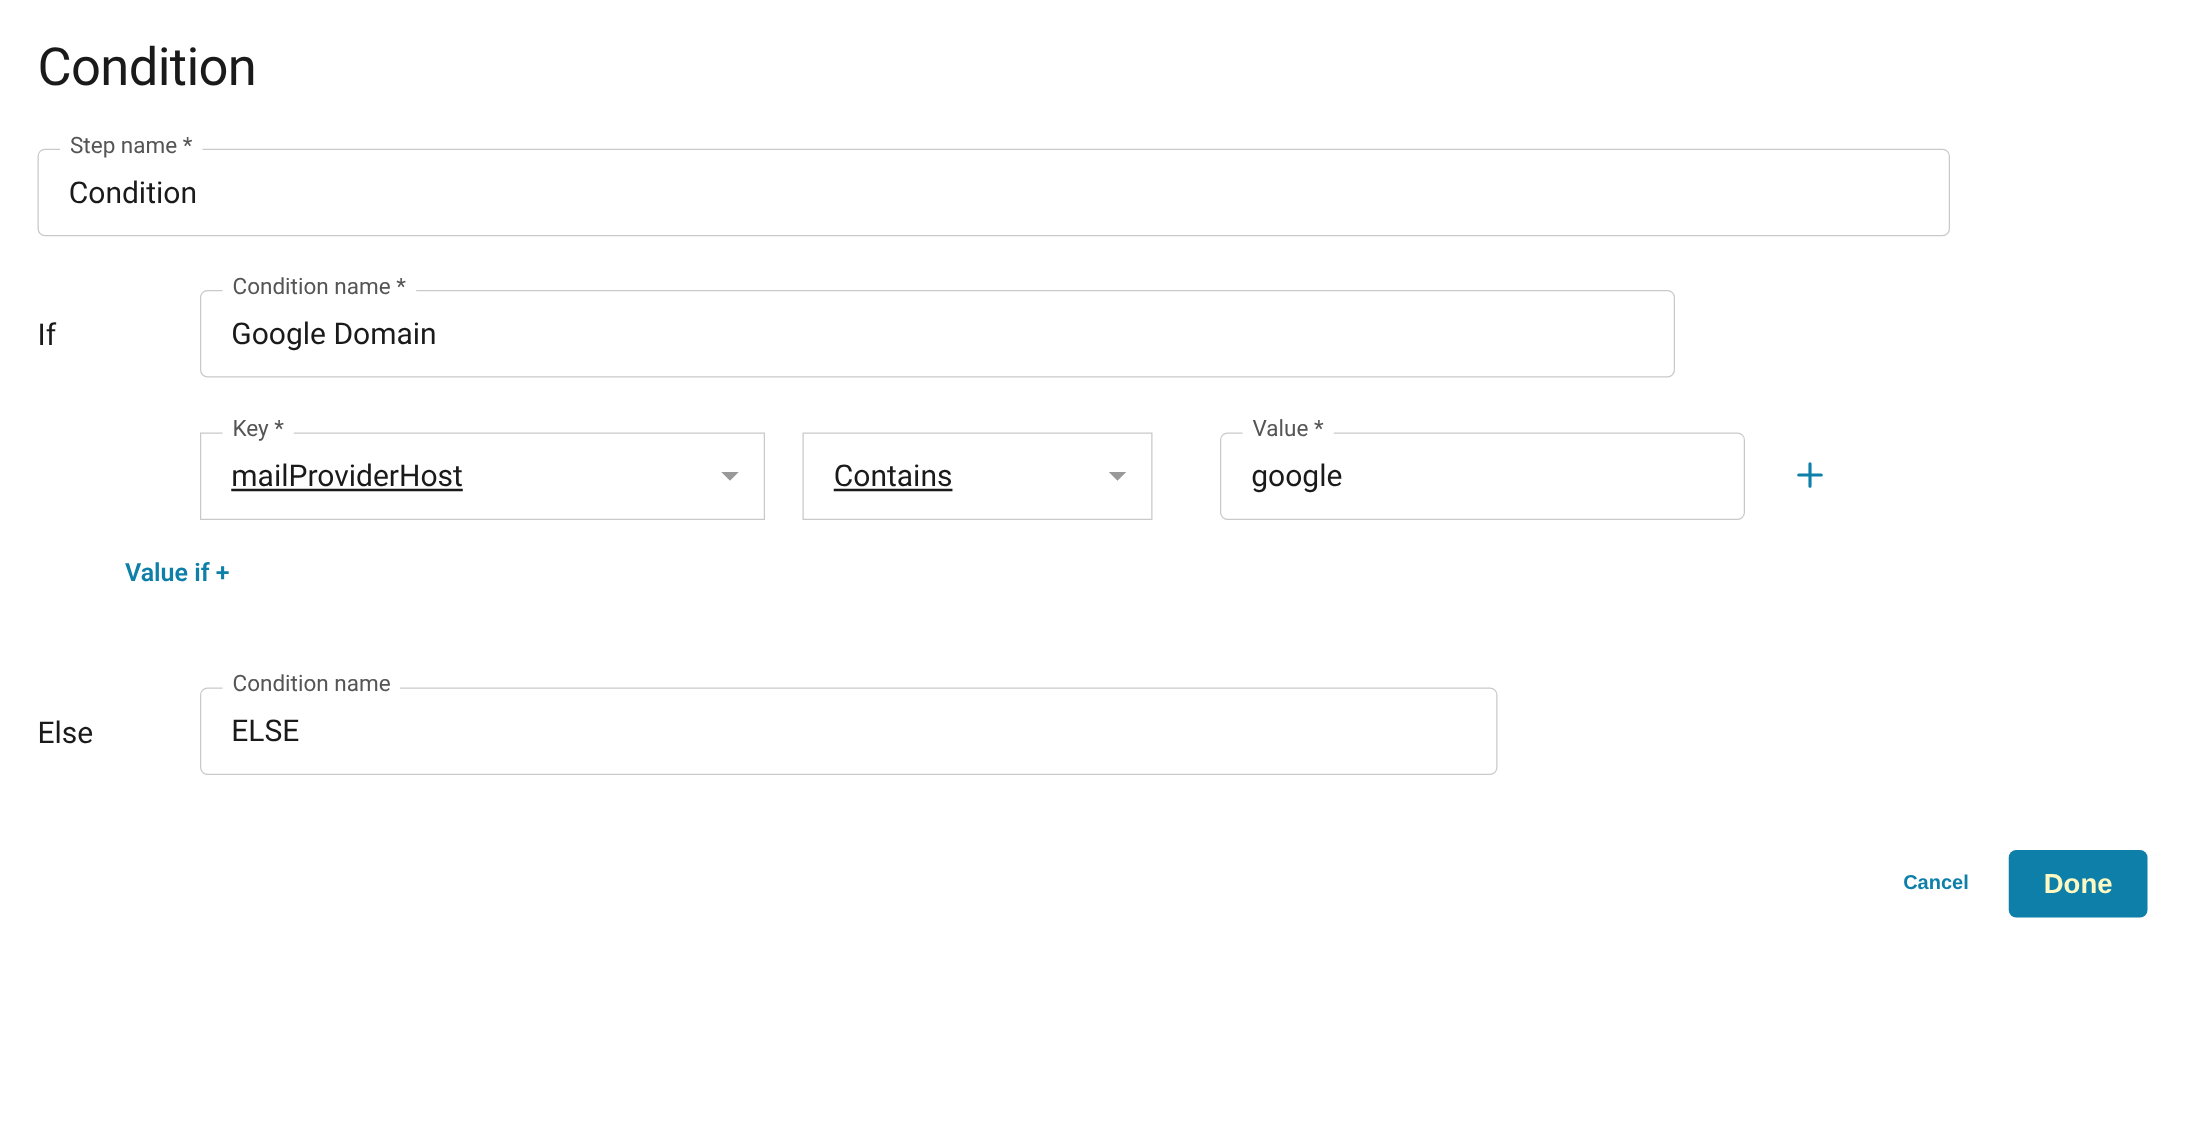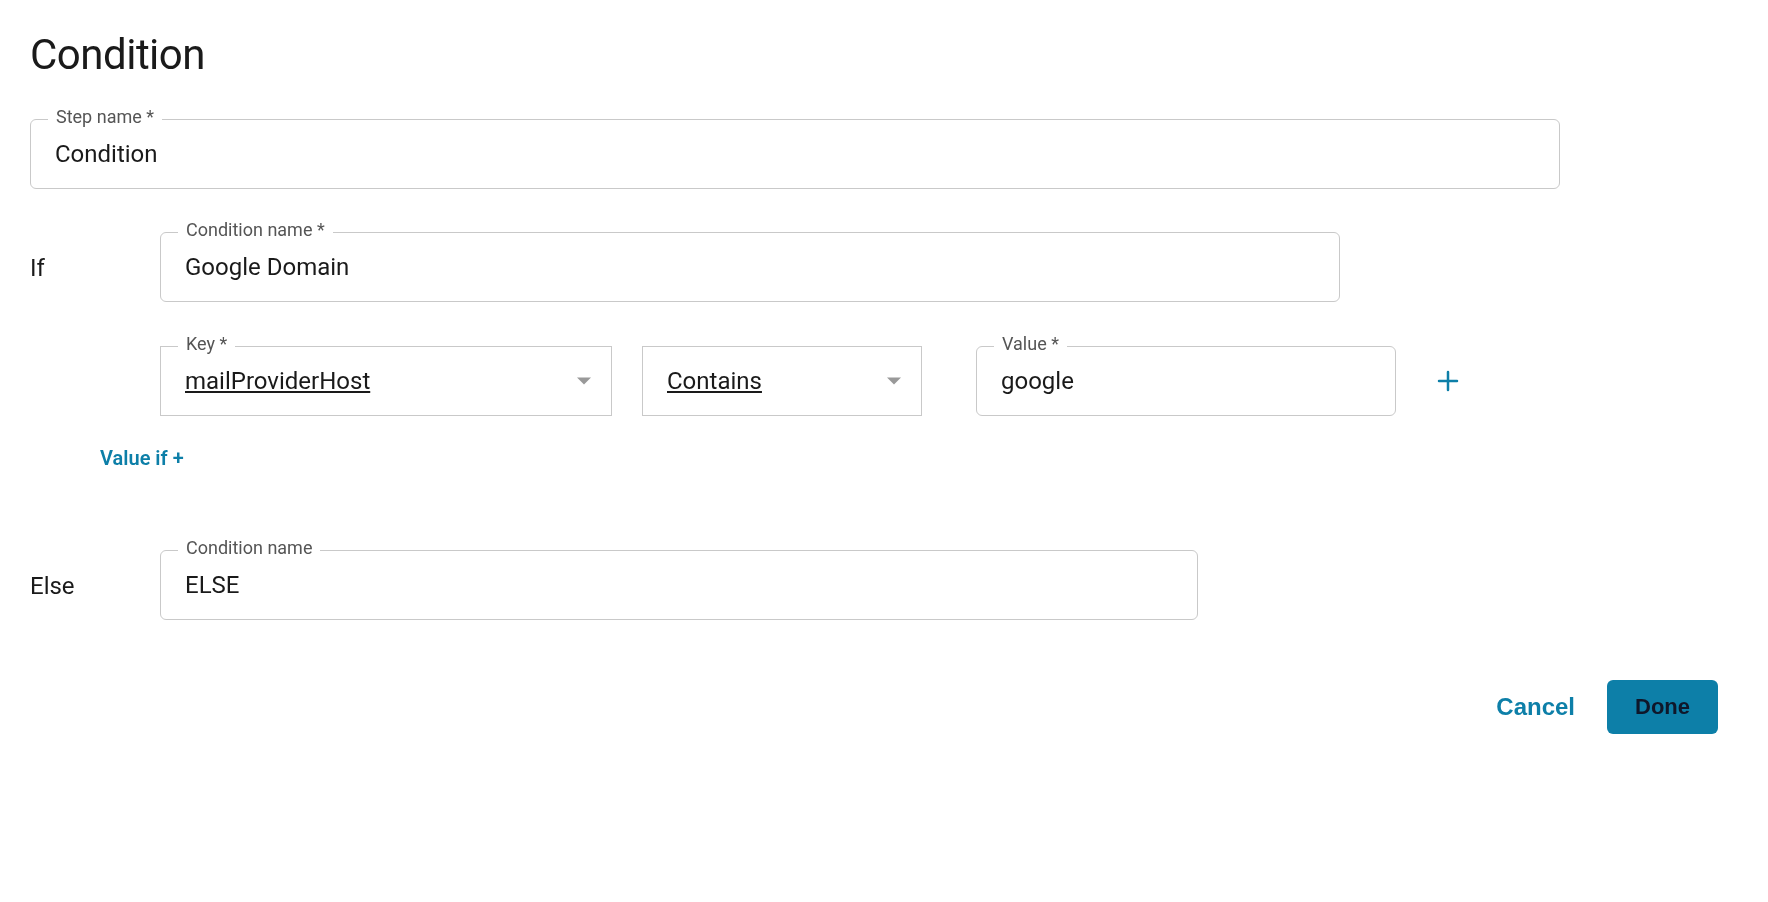--- a/index.html
+++ b/index.html
@@ -125,30 +125,30 @@
     justify-content: flex-end;
     gap: 28px;
     margin-top: 60px;
     padding-right: 20px;
     align-items: center;
   }
   .cancel-button {
     background: none;
     border: none;
     color: #0d7fa8;
-    font-size: 24px;
+    font-size: 16px;
     font-weight: 600;
     cursor: pointer;
     padding: 12px 4px;
     margin-left: 17px;
   }
   .done-button {
     background: #0d7fa8;
     border: none;
-    color: #0f172a;
+    color: #fef9c3;
     font-size: 22px;
     font-weight: 600;
     cursor: pointer;
     padding: 14px 28px;
     border-radius: 6px;
   }
   .if-row {
     display: flex;
     align-items: flex-start;
     gap: 30px;

